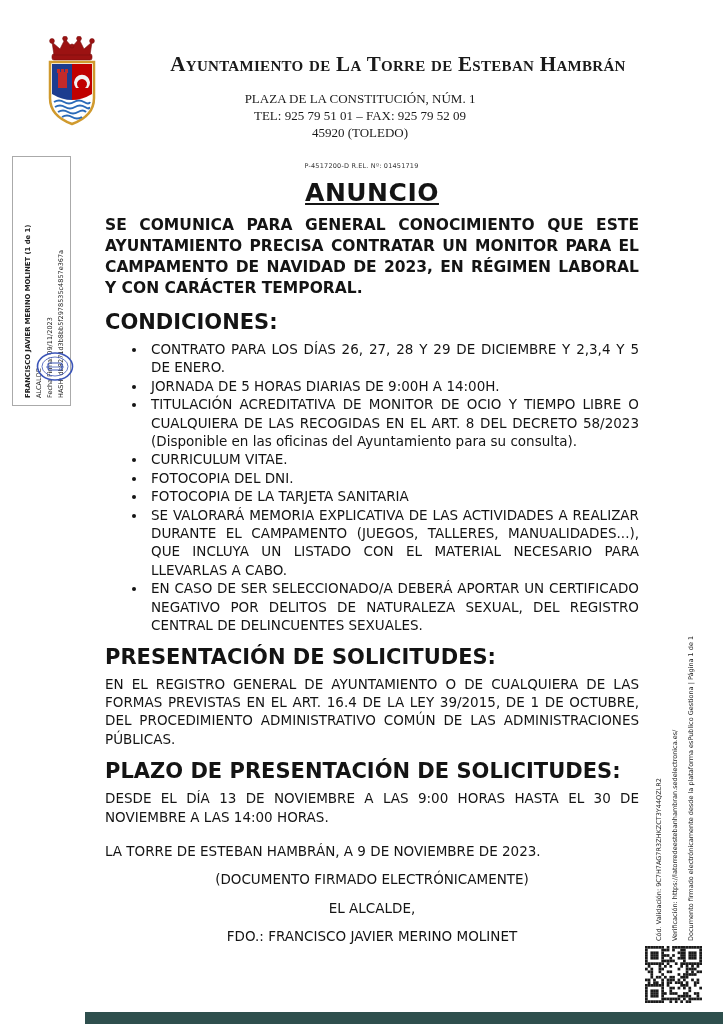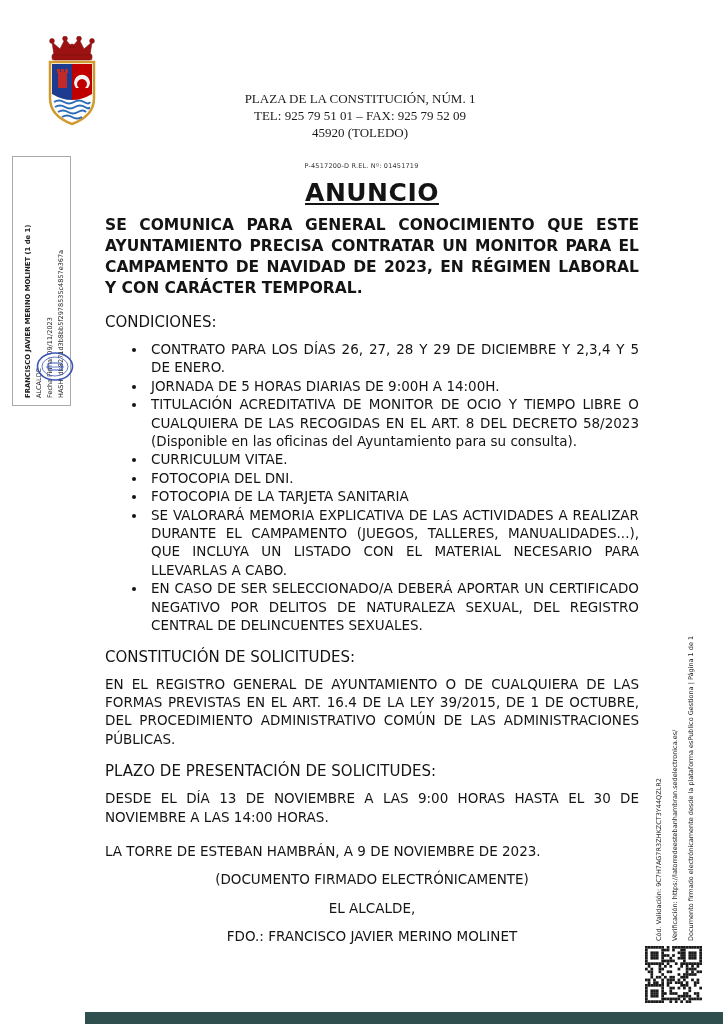--- a/index.html
+++ b/index.html
@@ -28,21 +28,21 @@
   .content{position:absolute;left:105px;top:178px;width:534px;}
   .doc-title{
     font-size:25px;font-weight:bold;text-align:center;margin:0 0 8px 0;
     text-decoration:underline;letter-spacing:0.5px;
   }
   .intro{
     font-size:15.5px;font-weight:bold;line-height:21px;text-align:justify;
     margin:4px 0 0 0;
   }
   .h2{
-    font-size:15px;font-weight:normal;line-height:20px;margin:13px 0 8px 0;
+    font-size:21px;font-weight:bold;line-height:20px;margin:13px 0 8px 0;
   }
   ul.blist{margin:0;padding:0 0 0 42px;list-style:disc;}
   ul.blist li{
     font-size:13.5px;line-height:18.4px;text-align:justify;
     padding-left:4px;margin:0;
   }
   .body-p{
     font-size:13.5px;line-height:18.4px;text-align:justify;margin:8px 0 12px 0;
   }
   .date-line{font-size:13.5px;line-height:18.4px;margin:16px 0 0 0;}
@@ -106,20 +106,21 @@
 
       <g stroke="#2a6ab8" stroke-width="2" fill="none">
         <path d="M16 66 Q21 63 26 66 T36 66 T46 66 T52 66"></path>
         <path d="M17 71 Q22 68 27 71 T37 71 T47 71 T51 71"></path>
         <path d="M20 76 Q25 73 30 76 T40 76 T48 76"></path>
         <path d="M24 81 Q29 78 34 81 T44 81"></path>
       </g>
     </g>
   </svg>
 
+  <div class="org-title">Ayuntamiento de La Torre de Esteban Hambrán</div>
   <div class="org-address">
     <div>PLAZA DE LA CONSTITUCIÓN, NÚM. 1</div>
     <div>TEL: 925 79 51 01 – FAX: 925 79 52 09</div>
     <div>45920 (TOLEDO)</div>
   </div>
   <div class="registry">P-4517200-D R.EL. Nº: 01451719</div>
 
   <div class="content">
     <div class="doc-title">ANUNCIO</div>
 
@@ -133,21 +134,21 @@
 
     <ul class="blist">
       <li>TITULACIÓN ACREDITATIVA DE MONITOR DE OCIO Y TIEMPO LIBRE O CUALQUIERA DE LAS RECOGIDAS EN EL ART. 8 DEL DECRETO 58/2023 (Disponible en las oficinas del Ayuntamiento para su consulta).</li>
       <li>CURRICULUM VITAE.</li>
       <li>FOTOCOPIA DEL DNI.</li>
       <li>FOTOCOPIA DE LA TARJETA SANITARIA</li>
       <li>SE VALORARÁ MEMORIA EXPLICATIVA DE LAS ACTIVIDADES A REALIZAR DURANTE EL CAMPAMENTO (JUEGOS, TALLERES, MANUALIDADES...), QUE INCLUYA UN LISTADO CON EL MATERIAL NECESARIO PARA LLEVARLAS A CABO.</li>
       <li>EN CASO DE SER SELECCIONADO/A DEBERÁ APORTAR UN CERTIFICADO NEGATIVO POR DELITOS DE NATURALEZA SEXUAL, DEL REGISTRO CENTRAL DE DELINCUENTES SEXUALES.</li>
     </ul>
 
-    <div class="h2 sp">CONSTITUCIÓN DE SOLICITUDES:</div>
+    <div class="h2 sp">PRESENTACIÓN DE SOLICITUDES:</div>
     <p class="body-p">EN EL REGISTRO GENERAL DE AYUNTAMIENTO O DE CUALQUIERA DE LAS FORMAS PREVISTAS EN EL ART. 16.4 DE LA LEY 39/2015, DE 1 DE OCTUBRE, DEL PROCEDIMIENTO ADMINISTRATIVO COMÚN DE LAS ADMINISTRACIONES PÚBLICAS.</p>
 
     <div class="h2">PLAZO DE PRESENTACIÓN DE SOLICITUDES:</div>
     <p class="body-p">DESDE EL DÍA 13 DE NOVIEMBRE A LAS 9:00 HORAS HASTA EL 30 DE NOVIEMBRE A LAS 14:00 HORAS.</p>
 
     <p class="date-line">LA TORRE DE ESTEBAN HAMBRÁN, A 9 DE NOVIEMBRE DE 2023.</p>
     <p class="center-line">(DOCUMENTO FIRMADO ELECTRÓNICAMENTE)</p>
     <p class="center-line">EL ALCALDE,</p>
     <p class="center-line">FDO.: FRANCISCO JAVIER MERINO MOLINET</p>
   </div>

